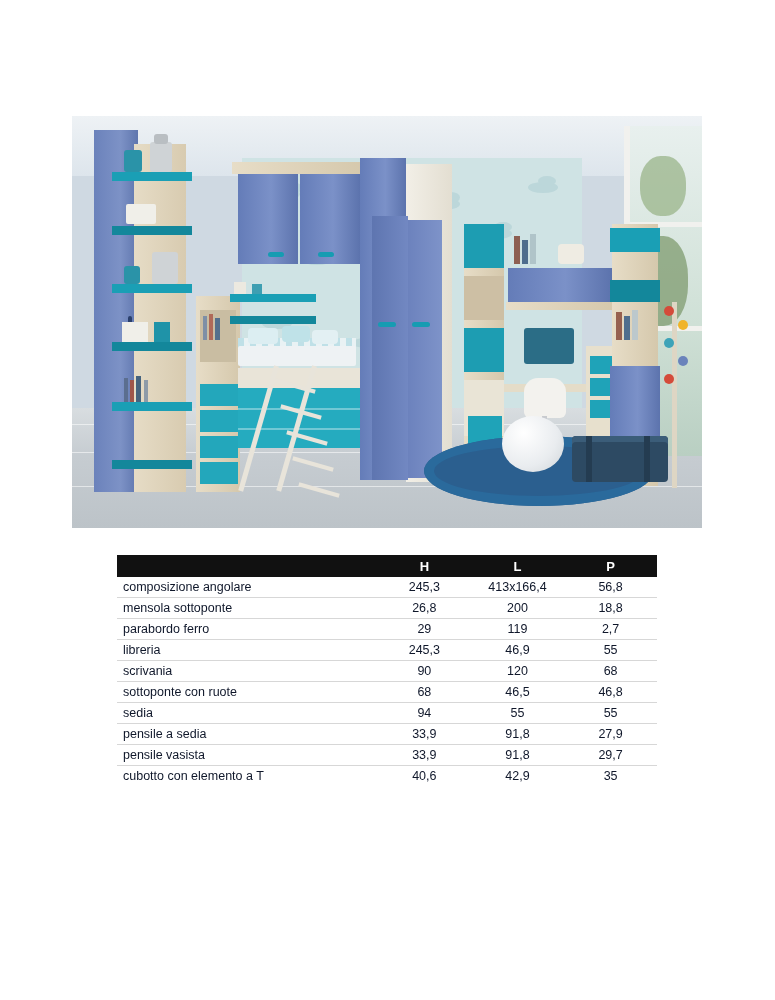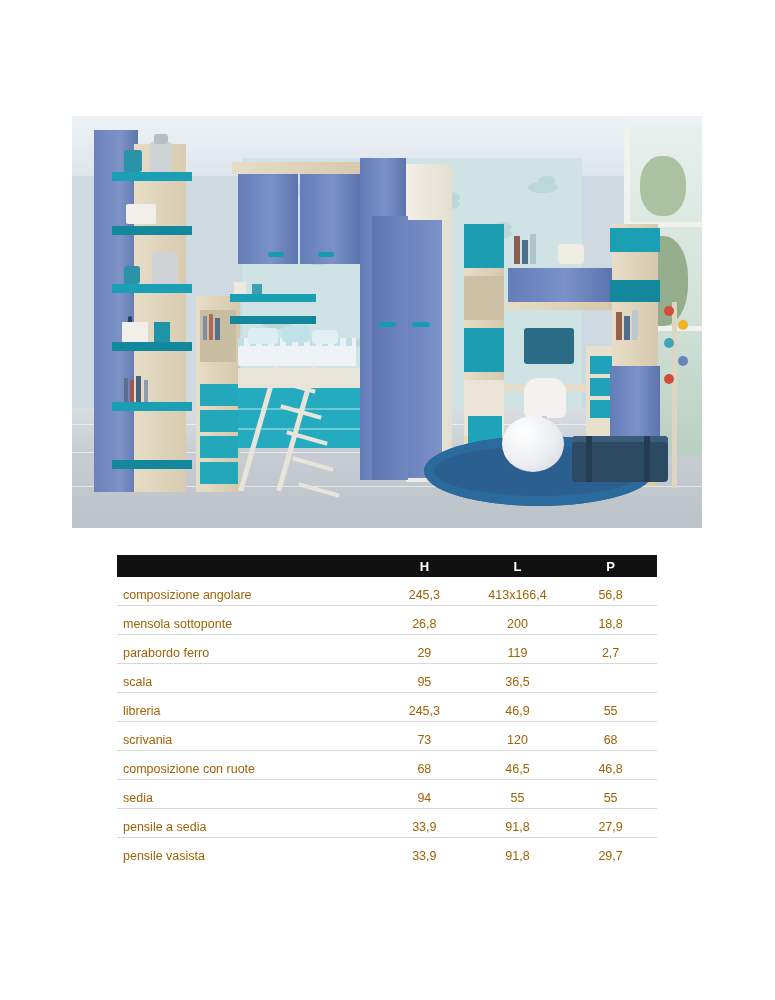--- a/index.html
+++ b/index.html
@@ -210,24 +210,24 @@
     height: 22px;
     padding: 0;
     text-align: center;
   }
   table.spec thead th.label-col {
     text-align: left;
     padding-left: 6px;
   }
   table.spec tbody td {
     height: 20px;
-    padding: 8px 0 0 0;
+    padding: 0 0 0 0;
     text-align: center;
     border-bottom: 1px solid #d7d7d7;
-    color: #a16207;
+    color: #0f172a;
     font-size: 12.5px;
   }
   table.spec tbody td.label-col {
     text-align: left;
     padding-left: 6px;
     width: 258px;
   }
   table.spec tbody tr:last-child td { border-bottom: none; }
   .col-h { width: 94px; }
   .col-l { width: 94px; }
@@ -418,39 +418,33 @@
           <td>200</td>
           <td>18,8</td>
         </tr>
         <tr>
           <td class="label-col">parabordo ferro</td>
           <td>29</td>
           <td>119</td>
           <td>2,7</td>
         </tr>
         <tr>
-          <td class="label-col">scala</td>
-          <td>95</td>
-          <td>36,5</td>
-          <td></td>
-        </tr>
-        <tr>
           <td class="label-col">libreria</td>
           <td>245,3</td>
           <td>46,9</td>
           <td>55</td>
         </tr>
         <tr>
           <td class="label-col">scrivania</td>
-          <td>73</td>
+          <td>90</td>
           <td>120</td>
           <td>68</td>
         </tr>
         <tr>
-          <td class="label-col">composizione con ruote</td>
+          <td class="label-col">sottoponte con ruote</td>
           <td>68</td>
           <td>46,5</td>
           <td>46,8</td>
         </tr>
         <tr>
           <td class="label-col">sedia</td>
           <td>94</td>
           <td>55</td>
           <td>55</td>
         </tr>
@@ -459,17 +453,23 @@
           <td>33,9</td>
           <td>91,8</td>
           <td>27,9</td>
         </tr>
         <tr>
           <td class="label-col">pensile vasista</td>
           <td>33,9</td>
           <td>91,8</td>
           <td>29,7</td>
         </tr>
+        <tr>
+          <td class="label-col">cubotto con elemento a T</td>
+          <td>40,6</td>
+          <td>42,9</td>
+          <td>35</td>
+        </tr>
       </tbody>
     </table>
   </div>
 
 </div>
 
 </body></html>

